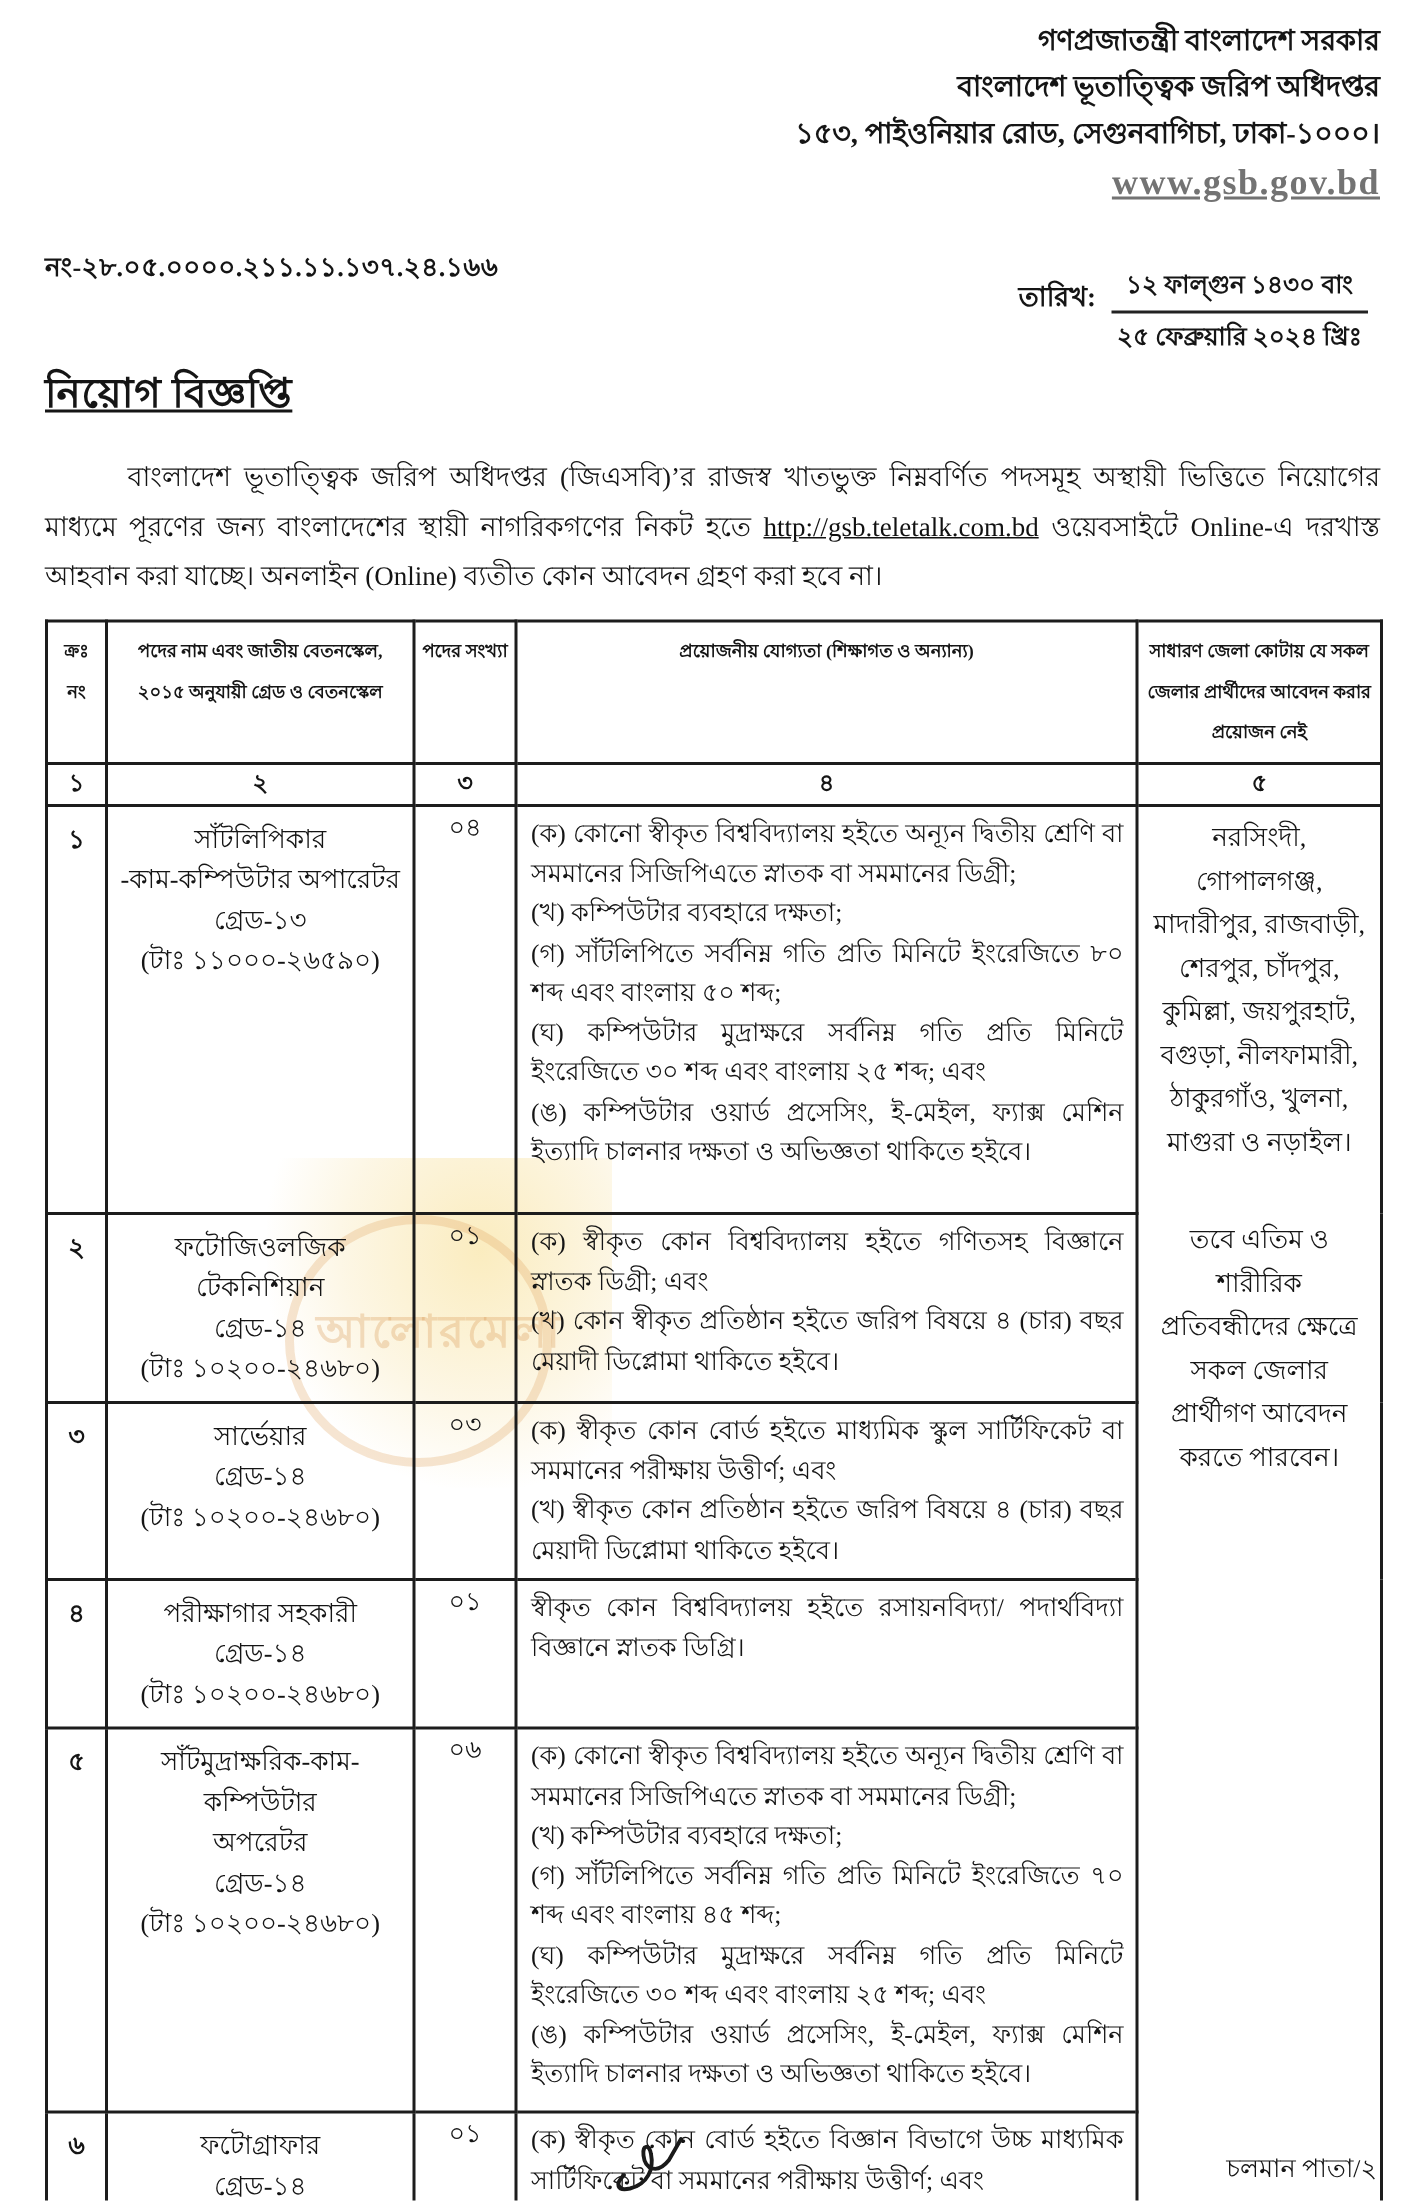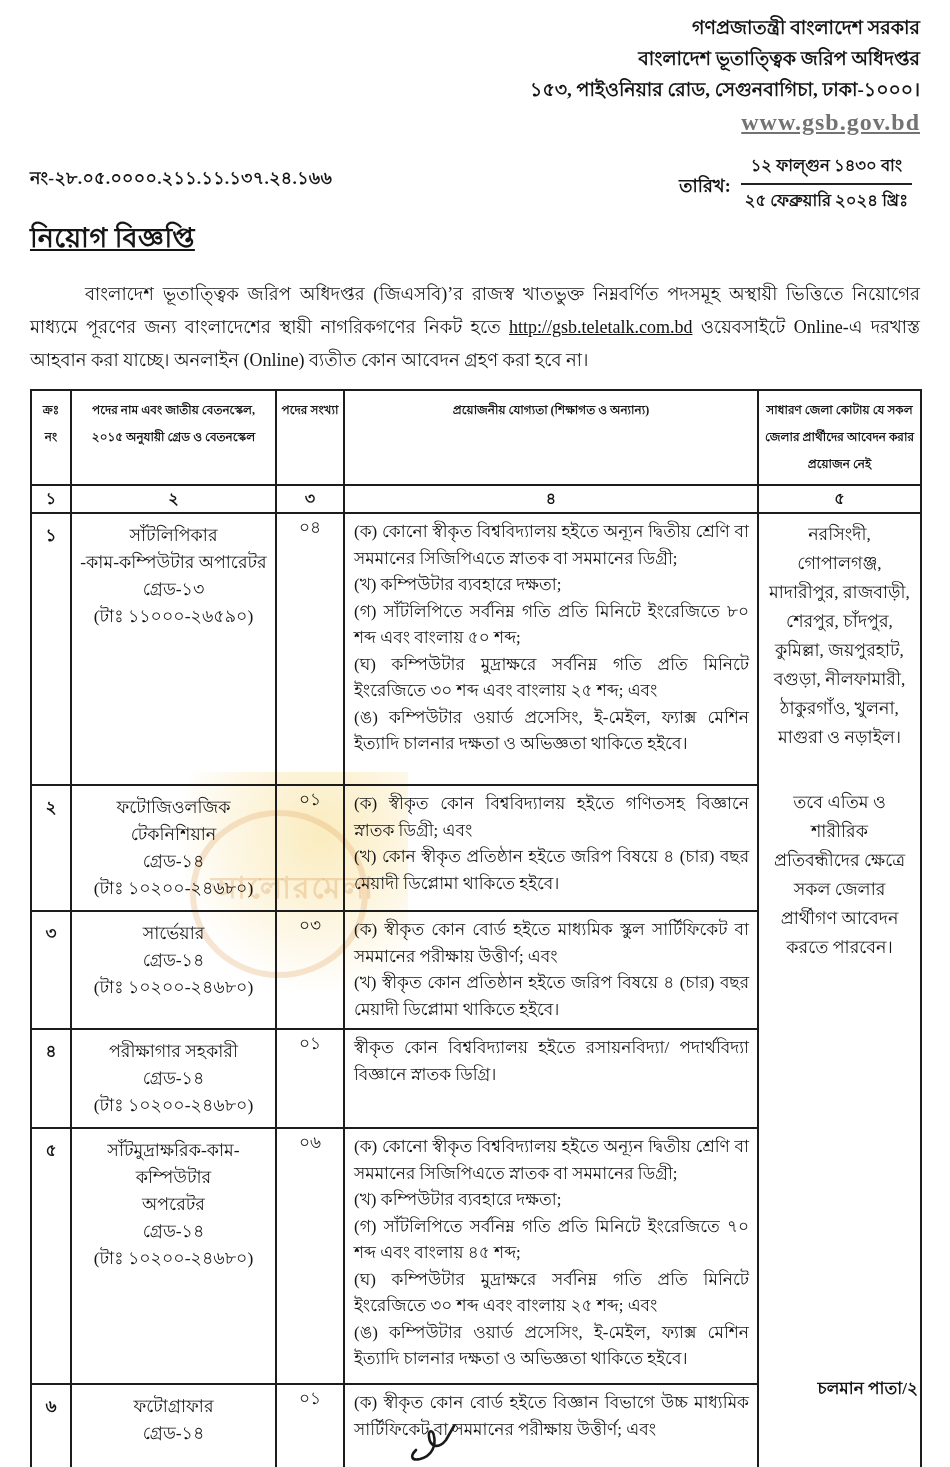--- a/index.html
+++ b/index.html
@@ -15,21 +15,21 @@
   .letterhead { text-align:right; line-height:31px; font-size:19px; font-weight:bold; }
   .website { display:inline-block; margin-top:2px; font-size:24px; font-weight:bold;
              text-decoration:underline; letter-spacing:1px; color:#737373; cursor:pointer; }
 
   
   .meta-row { display:flex; justify-content:space-between; align-items:flex-start; margin-top:14px; }
   .memo-no { font-size:17.5px; font-weight:bold; letter-spacing:.3px; padding-top:12px; }
   .date-block { display:flex; align-items:center; gap:10px; padding-right:8px; }
   .date-label { font-size:18px; font-weight:bold; padding-top:6px;font-family:Liberation Serif, serif; }
   .date-frac { text-align:center; font-size:16.5px; font-weight:bold; }
-  .date-frac .top { display:block; padding:0 10px 3px 10px; border-bottom:2px solid #222; }
+  .date-frac .top { display:block; padding:0 10px 3px 10px; border-bottom:2px solid #222;margin-top:24px; }
   .date-frac .bottom { display:block; padding-top:3px; }
 
   
   .notice-title { font-size:27px; font-weight:bold;
                   text-decoration:underline; margin-top:2px; letter-spacing:.5px; }
 
   
   .intro { margin-top:16px; font-size:18px; line-height:33px; text-align:justify; }
   .intro .indent { display:inline-block; width:55px; }
   .intro a { color:#111; text-decoration:underline; cursor:pointer; }
@@ -46,21 +46,21 @@
   td.cnt { text-align:center; vertical-align:middle; font-size:17px; }
   td.qual { padding:5px 8px 5px 9px; }
   td.qual p { font-size:17px; line-height:26.5px; text-align:justify; }
   td.district { text-align:center; vertical-align:middle; font-size:17.5px;
                 line-height:29px; padding:6px 8px; }
   td.district .exception { margin-top:36px; }
   tr.r1 td { height:272px; } tr.r2 td { height:110px; } tr.r3 td { height:104px; }
   tr.r4 td { height:82px; }  tr.r5 td { height:256px; } tr.r6 td { height:118px; }
 
   
-  .continuation { position:absolute; right:32px; top:1375px; font-size:17px; font-weight:bold; }
+  .continuation { position:absolute; right:32px; top:1432px; font-size:17px; font-weight:normal; }
   .signature { position:absolute; left:408px; top:1420px; }
 
   
   .watermark { position:absolute; left:178px; top:772px; width:230px; height:220px;
                z-index:0; pointer-events:none;
                background:radial-gradient(ellipse at 62% 28%, rgba(250,233,180,.85) 0%, rgba(250,236,196,.45) 45%, rgba(255,255,255,0) 72%); }
   .watermark .ring { position:absolute; left:12px; top:38px; width:178px; height:168px;
                border:6px solid rgba(222,160,92,.28); border-radius:50%; }
   .watermark .wm-text { position:absolute; left:0; top:92px; width:100%; text-align:center;
                font-size:30px; font-weight:bold; color:rgba(214,148,80,.30); letter-spacing:2px; }

